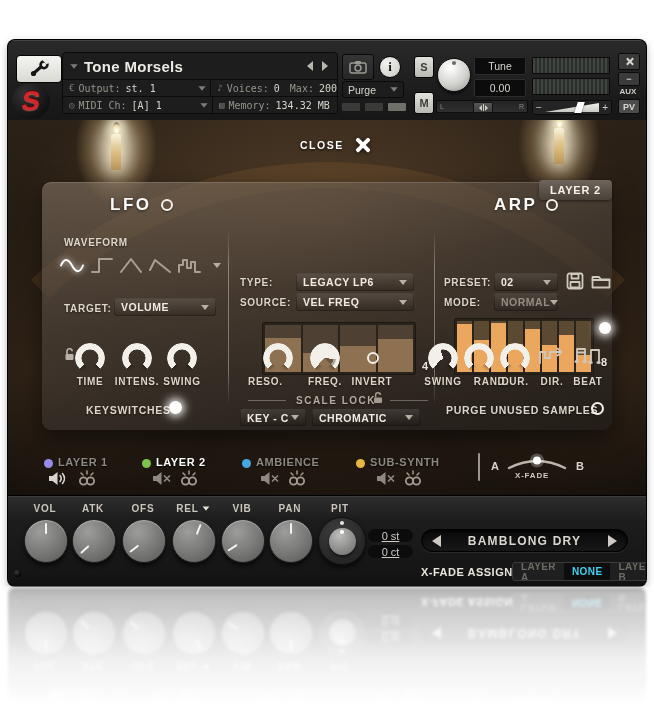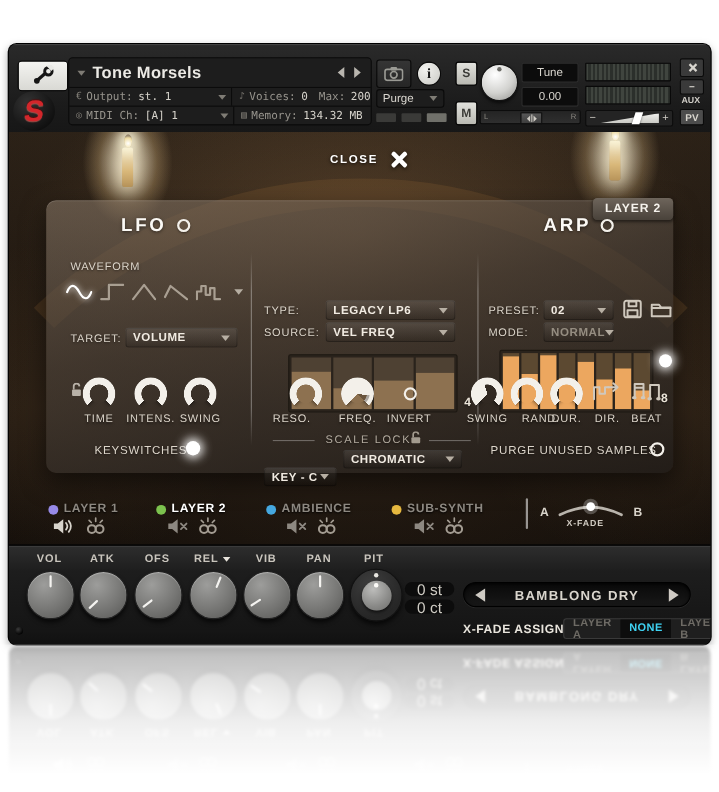--- a/index.html
+++ b/index.html
@@ -121,21 +121,21 @@
   .panel { position:absolute; left:34px; top:142px; width:570px; height:248px; border-radius:9px;
            background:linear-gradient(168deg, rgba(133,117,101,.60), rgba(73,63,54,.72) 42%, rgba(34,29,25,.85));
            box-shadow:0 8px 22px rgba(0,0,0,.5), inset 0 1px 0 rgba(255,255,255,.14); }
   .badge { position:absolute; right:0; top:-2px; height:20px; padding:0 11px; border-radius:4px;
            background:linear-gradient(#6e655b,#49423a); display:flex; align-items:center;
            color:#f5f2ec; font-size:11px; font-weight:bold; letter-spacing:.8px;
            box-shadow:0 1px 3px rgba(0,0,0,.5); }
   .sec-title { position:absolute; display:flex; align-items:center; gap:9px; color:#fbf9f5;
                font-size:17px; font-weight:bold; letter-spacing:2.5px; text-shadow:0 1px 3px rgba(0,0,0,.55); }
   .pwr-ring { width:8px; height:8px; border:2px solid #f3f0ea; border-radius:50%; box-shadow:0 1px 2px rgba(0,0,0,.4); }
-  .plabel { position:absolute; font-size:10px; font-weight:normal; letter-spacing:.7px; color:#ddd6cb;
+  .plabel { position:absolute; font-size:10px; font-weight:bold; letter-spacing:.7px; color:#ddd6cb;
             text-shadow:0 1px 2px rgba(0,0,0,.5); white-space:nowrap; }
   .plabel.dim { color:#b4aca0; }
   .divider-v { position:absolute; width:1px; background:linear-gradient(rgba(255,255,255,0), rgba(255,255,255,.35) 20%, rgba(255,255,255,.35) 80%, rgba(255,255,255,0)); }
 
   .dd { position:absolute; height:18px; background:linear-gradient(rgba(255,255,255,.10), rgba(0,0,0,.18));
         border-radius:3px; box-shadow:inset 0 0 0 1px rgba(0,0,0,.25), inset 0 1px 0 rgba(255,255,255,.10);
         display:flex; align-items:center; justify-content:space-between; padding:0 7px; box-sizing:border-box; }
   .dd .val { font-size:10.5px; font-weight:bold; letter-spacing:.5px; color:#f1ebe2; white-space:nowrap; }
   .dd .val.dim { color:#958d81; }
 
@@ -191,21 +191,21 @@
              background:radial-gradient(circle at 40% 30%, #3e3e3e, #262626 70%); border:1px solid #111;
              box-shadow:0 3px 5px rgba(0,0,0,.7); }
   .pitknob::before { content:''; position:absolute; left:50%; top:3px; width:4px; height:4px; margin-left:-2px;
                      border-radius:50%; background:#e8e6e1; }
   .pitknob .inner { position:absolute; left:50%; top:50%; width:27px; height:27px; margin:-13.5px 0 0 -13.5px;
                     border-radius:50%; background:radial-gradient(circle at 38% 28%, #bdbdbb, #8a8a88 60%, #6d6d6b);
                     box-shadow:0 2px 3px rgba(0,0,0,.6); }
   .pitknob .inner::before { content:''; position:absolute; left:50%; top:2.5px; width:3.5px; height:3.5px;
                             margin-left:-1.75px; border-radius:50%; background:#fcfbf8; }
   .pitch-box { position:absolute; left:360px; width:45px; height:13px; background:#0c0c0c; border-radius:7px;
-               color:#cfccc4; font-size:14px; display:flex; align-items:center; justify-content:center; }
+               color:#cfccc4; font-size:11px; display:flex; align-items:center; justify-content:center;text-decoration:underline; }
   .artic-bar { position:absolute; left:413px; top:33px; width:207px; height:23px; border-radius:12px;
                background:linear-gradient(#090909,#181818); border:1px solid #000;
                box-shadow:inset 0 1px 3px rgba(0,0,0,.9), 0 1px 0 rgba(255,255,255,.07);
                display:flex; align-items:center; justify-content:space-between; padding:0 10px; box-sizing:border-box; }
   .artic-bar .name { font-size:12px; font-weight:bold; letter-spacing:1.2px; color:#d9d5cd; }
   .artic-bar .tri-l { width:0; height:0; border-top:6px solid transparent; border-bottom:6px solid transparent; border-right:9px solid #cfcbc4; }
   .artic-bar .tri-r { width:0; height:0; border-top:6px solid transparent; border-bottom:6px solid transparent; border-left:9px solid #cfcbc4; }
   .xassign-lbl { position:absolute; left:413px; top:70px; font-size:11px; font-weight:bold; letter-spacing:.5px; color:#e8e4dc; }
   .xassign-grp { position:absolute; left:504px; top:66px; height:17px; display:flex; align-items:center;
                  background:#1f1f1f; border:1px solid #3a3a3a; border-radius:3px; overflow:hidden; }
@@ -448,21 +448,21 @@
       <div class="plabel" style="left:206px; top:194px; width:60px; text-align:left">RESO.</div>
       <div class="plabel" style="left:253px; top:194px; width:60px; text-align:center">FREQ.</div>
       <div class="plabel" style="left:300px; top:194px; width:60px; text-align:center">INVERT</div>
       <div class="sl-line" style="left:206px; top:218px"></div>
       <div class="plabel dim" style="left:254px; top:213px; letter-spacing:1.5px">SCALE LOCK</div>
       <svg class="abs" style="left:331px; top:210px" width="10" height="12" viewBox="0 0 10 12">
         <rect x="1" y="5.5" width="8" height="5.5" rx="1" fill="#a39b8f"></rect>
         <path d="M2.6,5.5 V3.3 A2.4,2.4 0 0 1 7.4,3.0" fill="none" stroke="#a39b8f" stroke-width="1.5"></path>
       </svg>
       <div class="sl-line" style="left:348px; top:218px"></div>
-      <div class="dd" style="left:198px; top:243px; width:66px; height:17px">
+      <div class="dd" style="left:198px; top:227px; width:66px; height:17px">
         <span class="val">KEY - C</span>
           <span class="cdown"></span>
       </div>
       <div class="dd" style="left:270px; top:227px; width:108px; height:17px">
         <span class="val">CHROMATIC</span>
           <span class="cdown"></span>
       </div>
 
       <div class="sec-title" style="left:452px; top:13px">
         <span>ARP</span>

